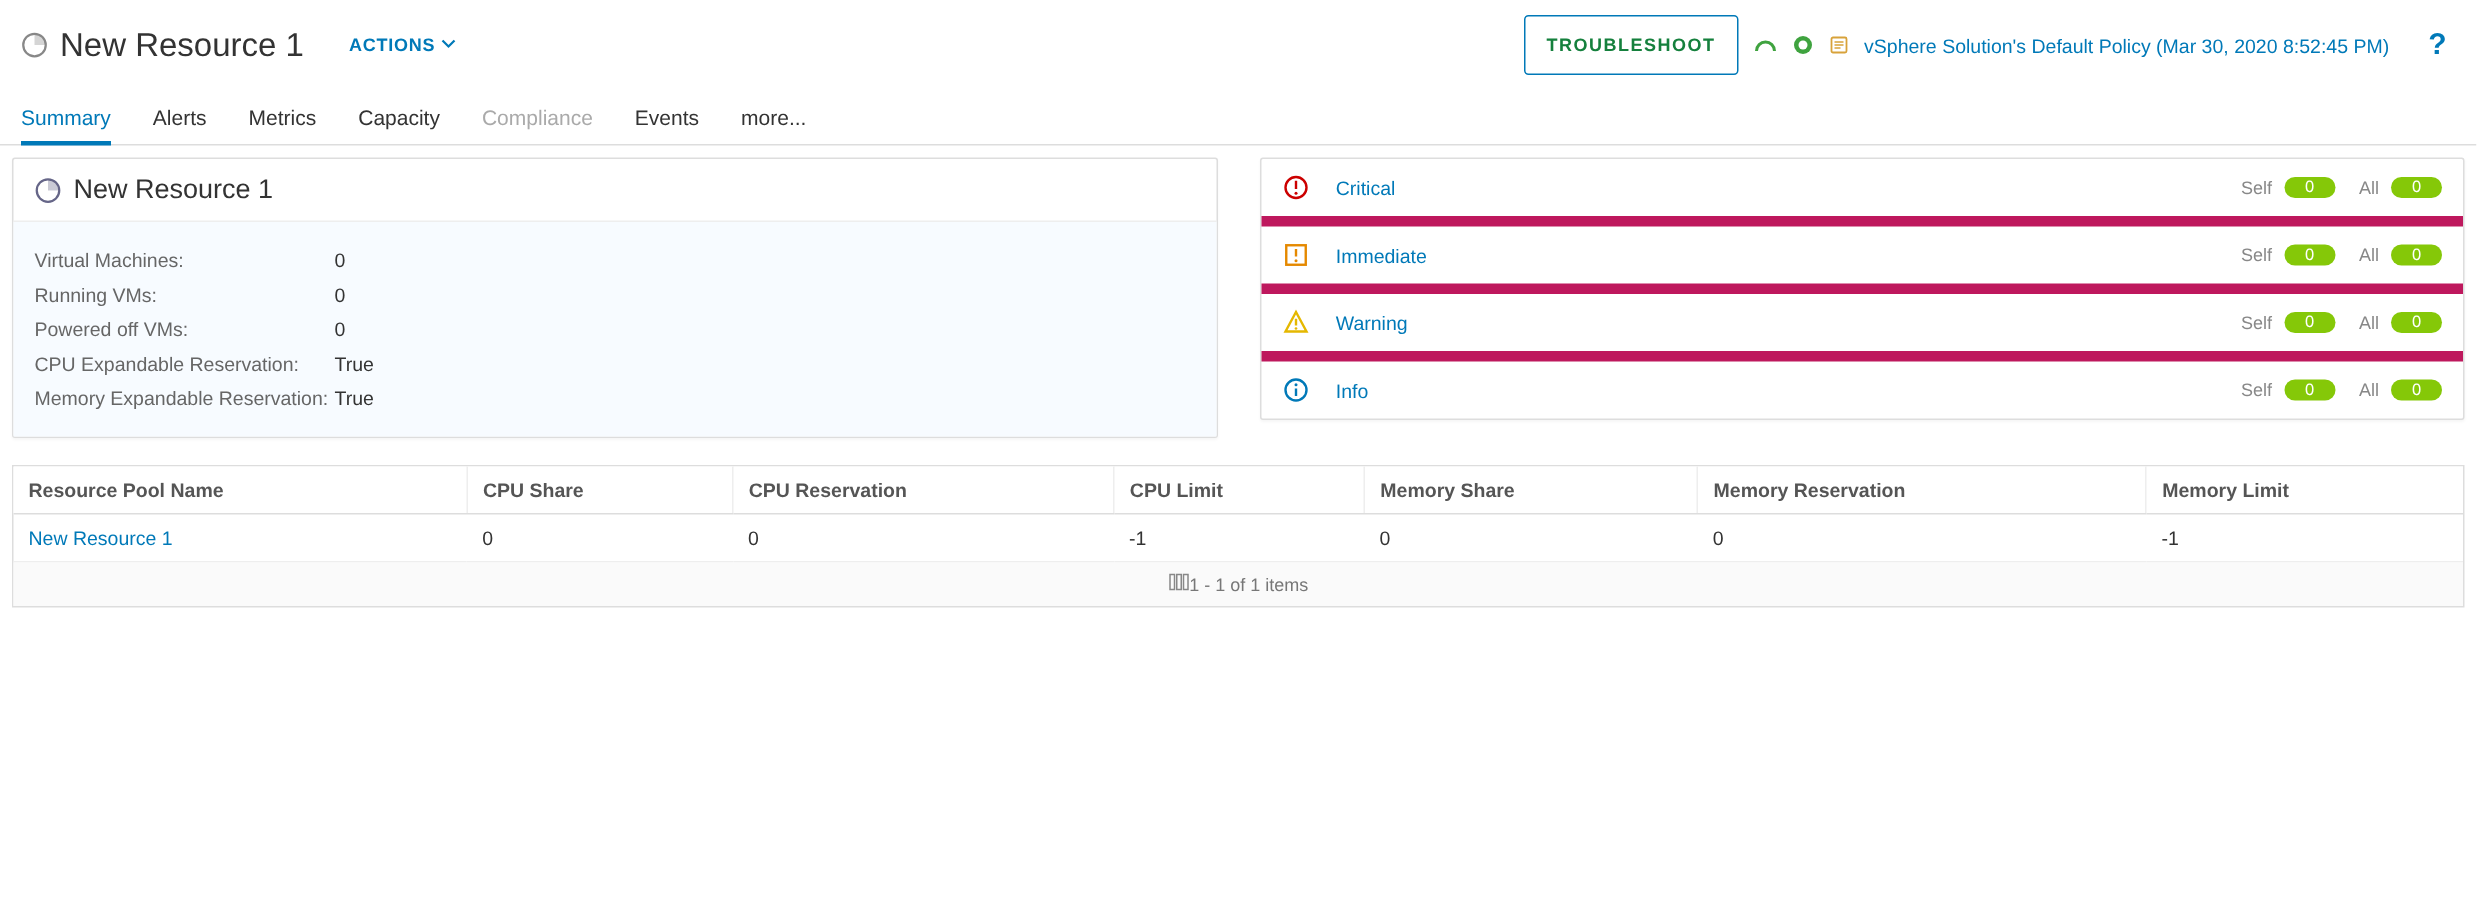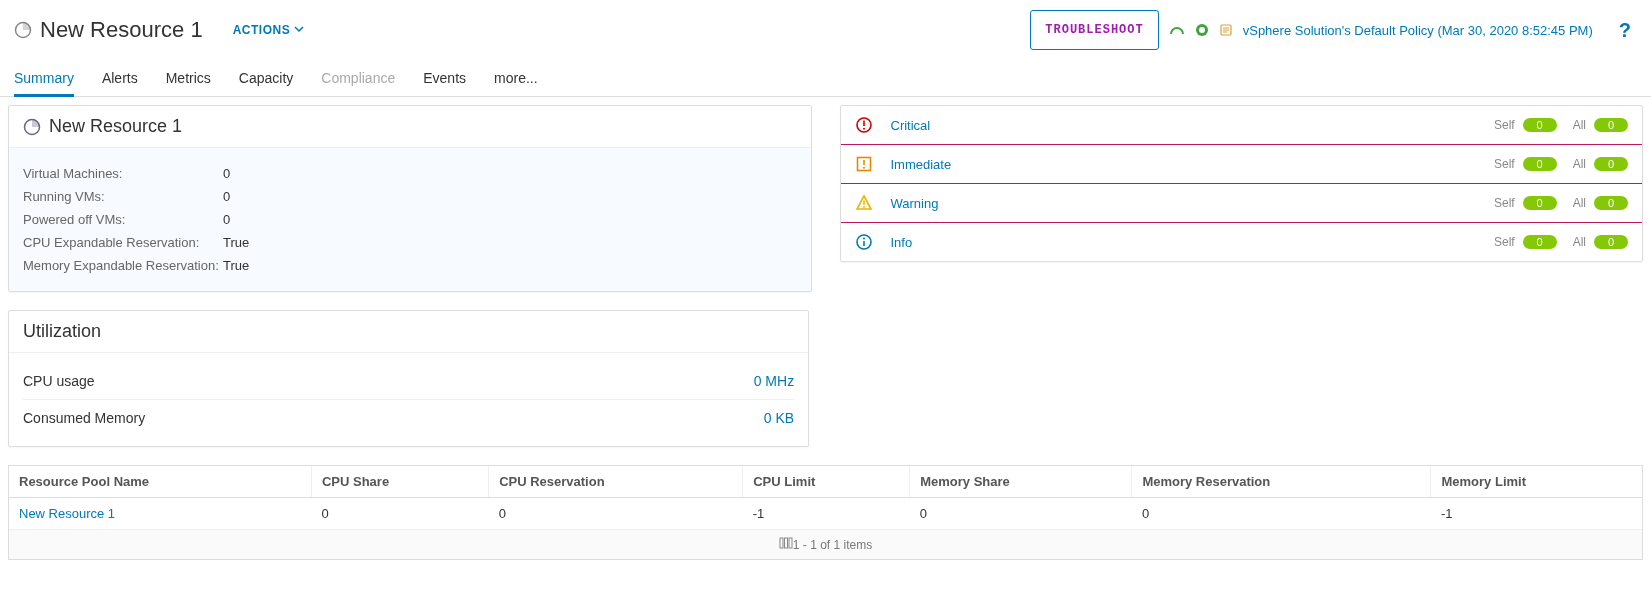--- a/index.html
+++ b/index.html
@@ -40,29 +40,28 @@
     display:flex; align-items:center;
   }
   .actions-link .chev { margin-left:4px; }
   .header-right {
     display: flex;
     align-items: center;
     gap: 10px;
   }
   .btn-outline {
     border: 1px solid #0079b8;
-    color: #a21caf;
+    color: #15803d;
     background: #fff;
     padding: 12px 14px;
     font-size: 12px;
     letter-spacing: 1px;
     font-weight: 600;
     cursor: pointer;
     border-radius: 3px;
-    font-family: Liberation Mono, monospace;
   }
   .status-icon { display:inline-flex; align-items:center; }
   .policy-link {
     color: #0079b8;
     cursor: pointer;
   }
   .help-icon {
     color: #0079b8;
     font-size: 20px;
     font-weight: 600;
@@ -129,21 +128,21 @@
     color: #555;
     padding: 4px 0;
   }
   .kv-label { width: 200px; color: #666; }
   .kv-val { color: #333; }
   .alerts-body { padding: 0; }
   .alert-row {
     display:flex;
     align-items:center;
     padding: 10px 14px;
-    border-bottom: 1px solid #be185d;
+    border-bottom: 7px solid #be185d;
   }
   .alert-row:last-child { border-bottom:none; }
   .alert-icon { width: 28px; display:flex; align-items:center; }
   .alert-name { flex:1; color:#0079b8; cursor:pointer; padding-left:8px; }
   .alert-cnt-group { display:flex; align-items:center; gap:8px; margin-left:16px;justify-content:flex-end;}
   .alert-cnt-label { color:#888; font-size:12px; }
   .pill {
     background:#85c808;
     color:#fff;
     border-radius: 9px;
@@ -361,35 +360,20 @@
           <span class="alert-cnt-group">
               <span class="alert-cnt-label">All</span>
               <span class="pill">0</span>
             </span>
         </div>
 
       </div>
     </div>
   </div>
 
-  <div class="panel half">
-    <div class="panel-header">
-      <span class="panel-title">Utilization</span>
-    </div>
-    <div class="panel-body">
-      <div class="util-row">
-        <span>CPU usage</span>
-        <span class="util-val">0 MHz</span>
-      </div>
-      <div class="util-row">
-        <span>Consumed Memory</span>
-        <span class="util-val">0 KB</span>
-      </div>
-    </div>
-  </div>
 
   <div class="table-wrap">
     <table class="tbl">
       <thead>
         <tr>
           <th>Resource Pool Name</th>
           <th>CPU Share</th>
           <th>CPU Reservation</th>
           <th>CPU Limit</th>
           <th>Memory Share</th>

